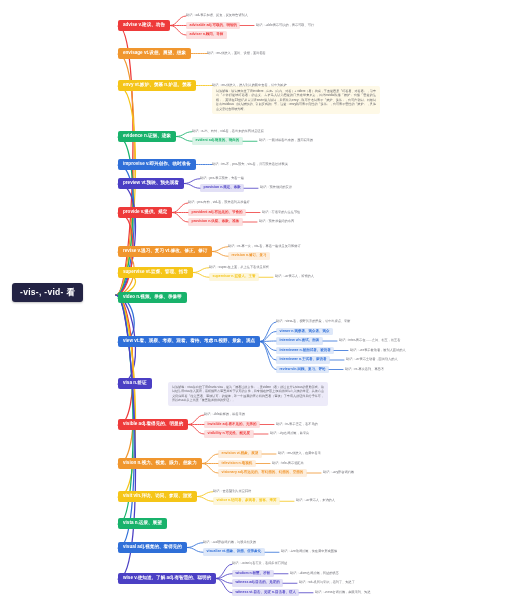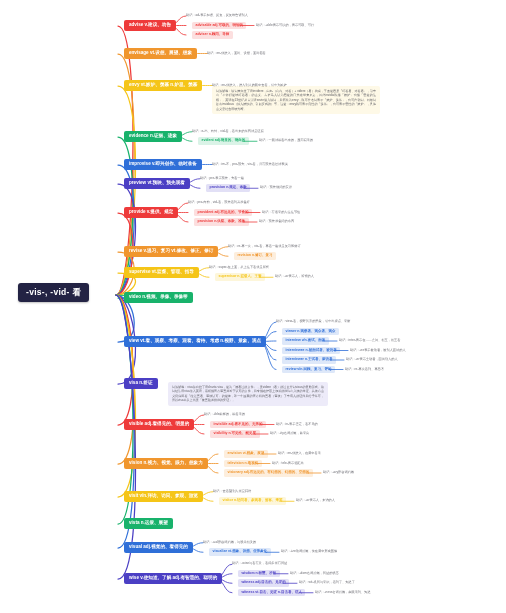--- a/index.html
+++ b/index.html
@@ -12,21 +12,20 @@
   }
   #canvas{position:absolute;inset:0;width:506px;height:613px;}
   svg.links{position:absolute;left:0;top:0;width:506px;height:613px;pointer-events:none;}
 
   .node{
     position:absolute;
     box-sizing:border-box;
     white-space:nowrap;
     line-height:1.05;
     border-radius:2px;
-    margin-left:6px;
   }
   
   .root{
     background:#232344;
     color:#ffffff;
     font-size:8.5px;
     font-weight:bold;
     letter-spacing:.3px;
     padding:5px 8px;
     border-radius:3px;

